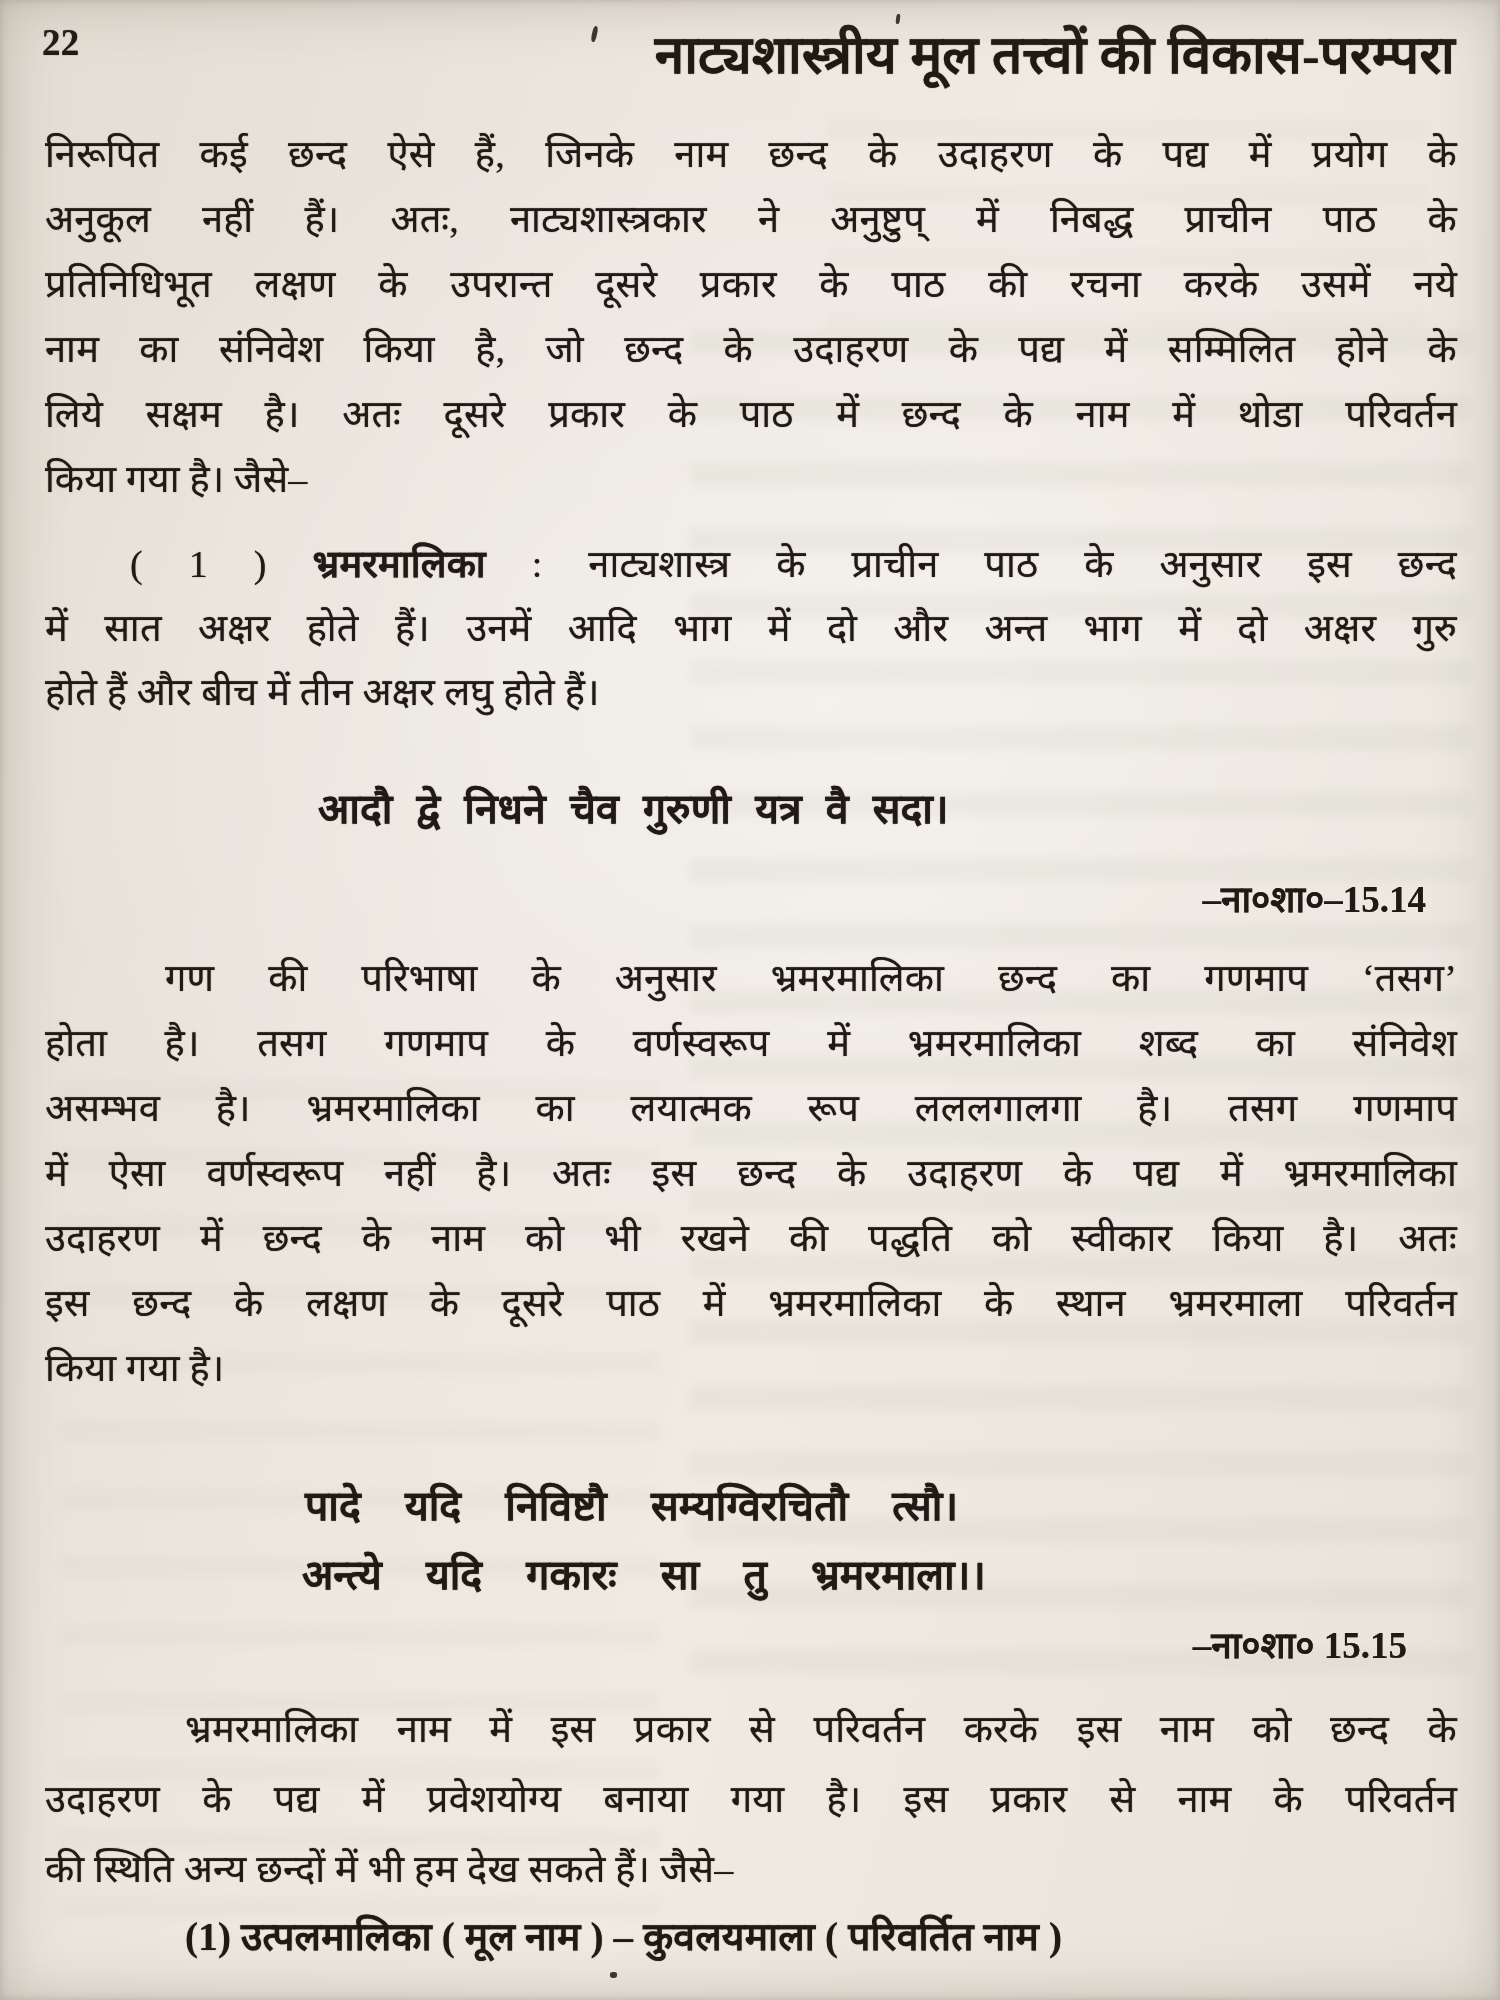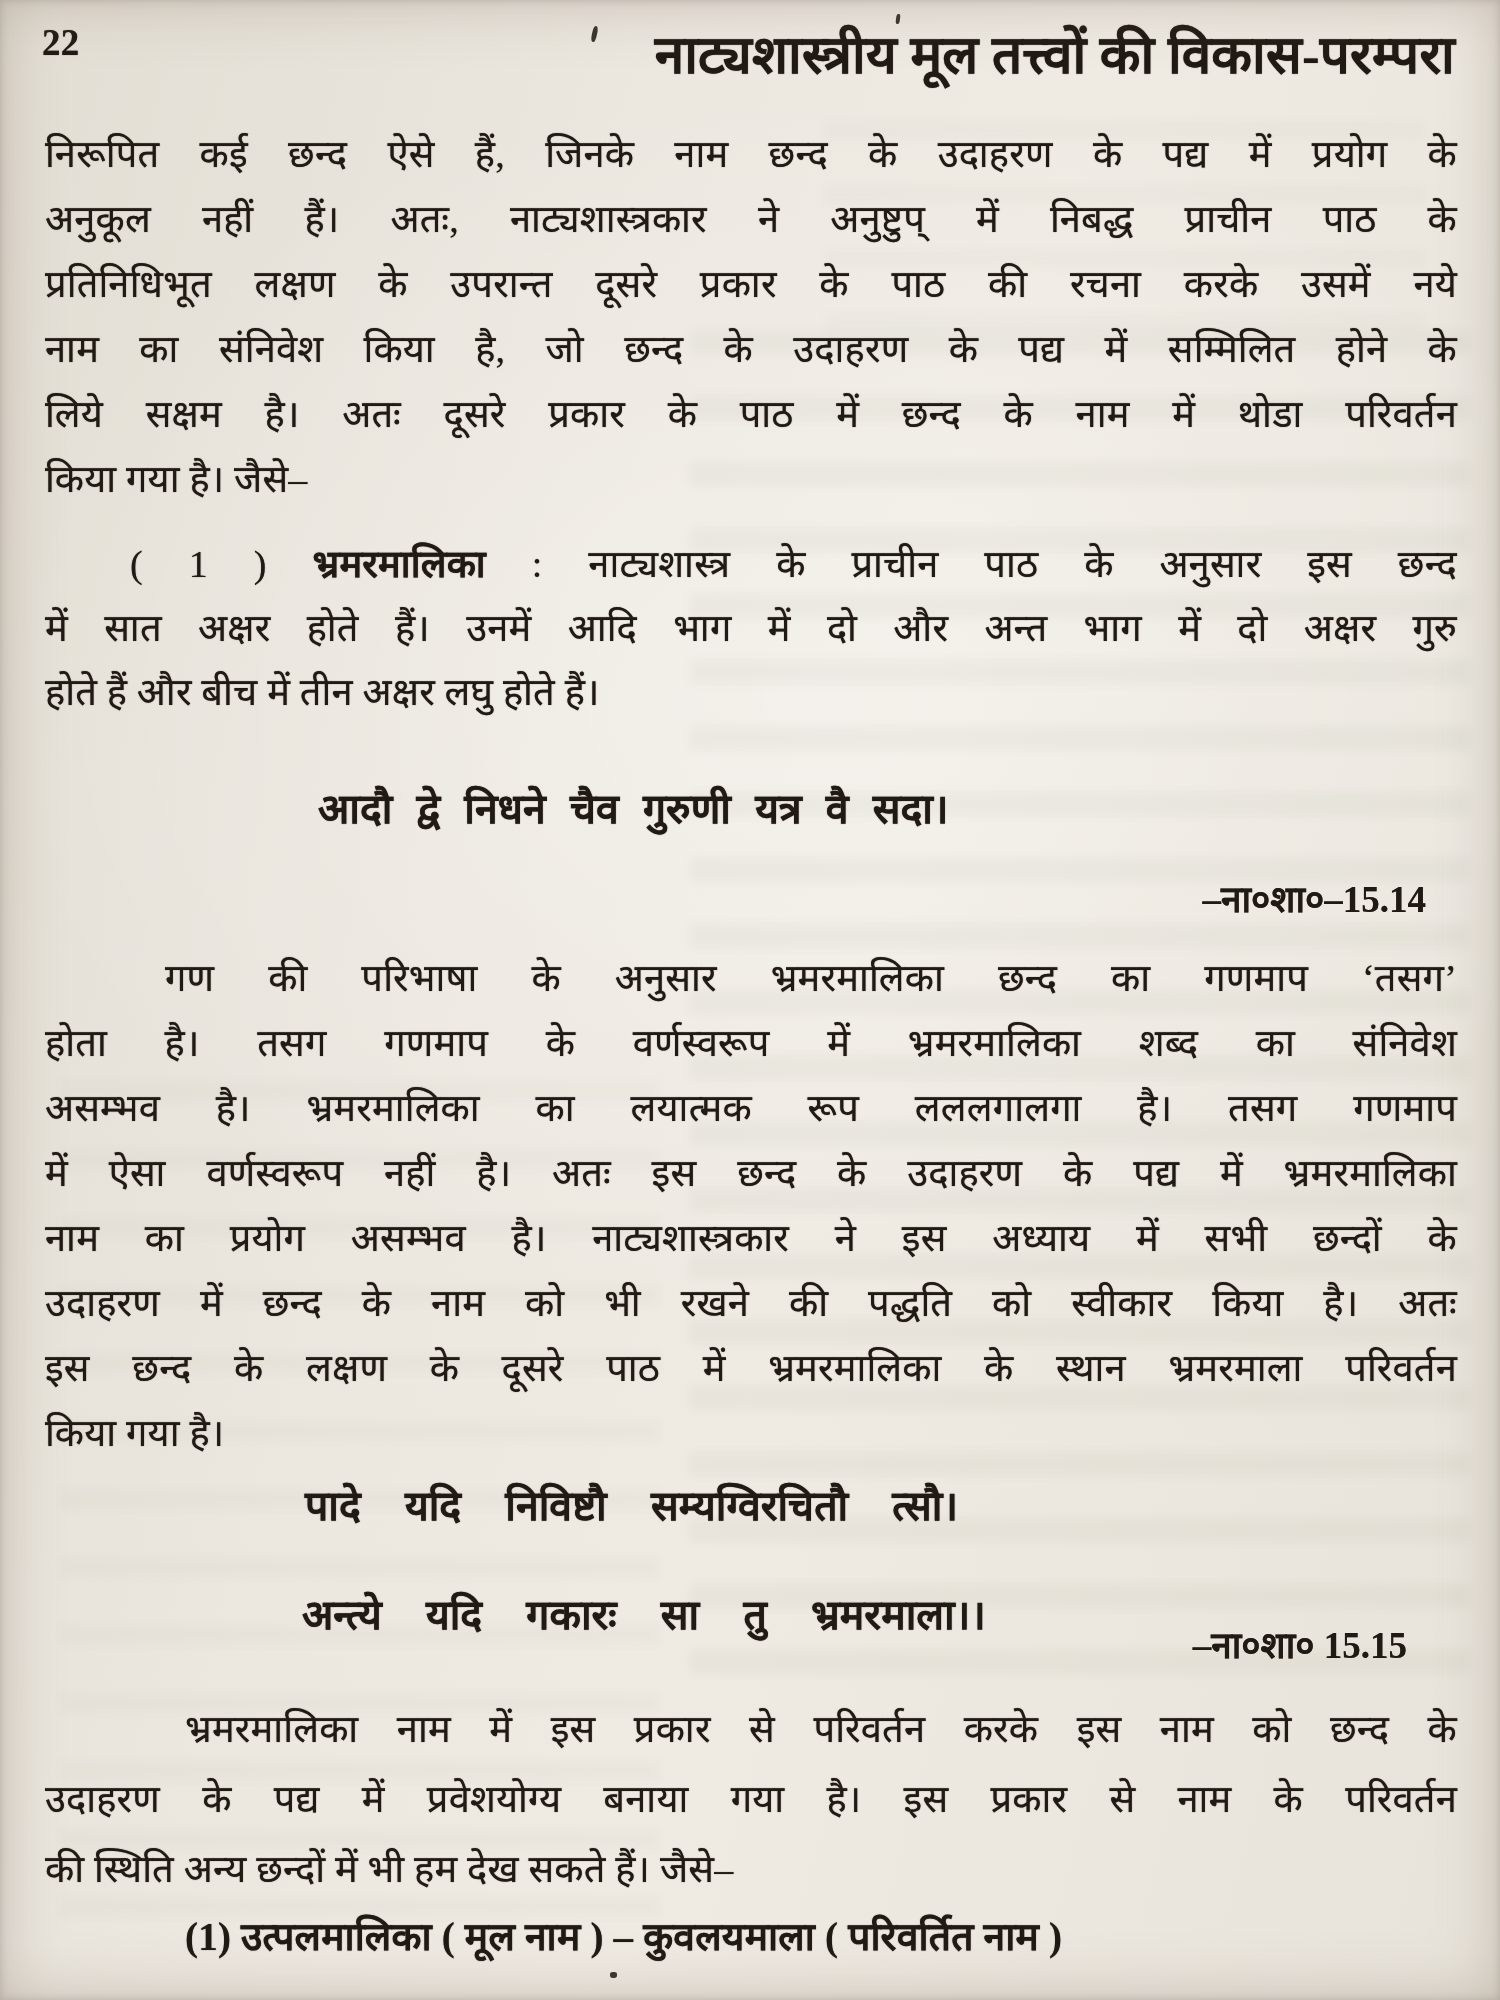--- a/index.html
+++ b/index.html
@@ -46,21 +46,21 @@
   .ind140{text-indent:140px;}
   .bold{font-weight:700;margin-top:36px;}
 
   .verse{position:absolute;font-size:41px;font-weight:700;white-space:nowrap;
          text-shadow:0 0 1px rgba(33,26,20,.8);}
   .v1{word-spacing:14px;margin-top:44px;}
   .v2{word-spacing:34px;}
   .v1l1{left:318px;top:735px;}
   .v1l2{left:300px;top:800px;}
   .v2l1{left:305px;top:1476px;}
-  .v2l2{left:302px;top:1545px;margin-top:40px;}
+  .v2l2{left:302px;top:1545px;}
   .cite{position:absolute;font-size:37px;font-weight:700;white-space:nowrap;
         text-shadow:0 0 .5px rgba(33,26,20,.7);}
   .c1{right:74px;top:872px;}
   .c2{right:93px;top:1618px;}
 
   .para3{top:946px;}
   .para4{top:1694px;}.para4 .line{line-height:70px;}
   .example{top:1904px;font-size:39px;font-weight:700;}
 </style>
 </head>
@@ -94,21 +94,20 @@
   </div>
 
   <div class="verse v1 v1l1">आदौ द्वे निधने चैव गुरुणी यत्र वै सदा।</div>
   <div class="cite c1">–ना०शा०–15.14</div>
 
   <div class="txt block para3">
     <div class="line j ind120">गण की परिभाषा के अनुसार भ्रमरमालिका छन्द का गणमाप ‘तसग’</div>
     <div class="line j">होता है। तसग गणमाप के वर्णस्वरूप में भ्रमरमालिका शब्द का संनिवेश</div>
     <div class="line j">असम्भव है। भ्रमरमालिका का लयात्मक रूप लललगालगा है। तसग गणमाप</div>
     <div class="line j">में ऐसा वर्णस्वरूप नहीं है। अतः इस छन्द के उदाहरण के पद्य में भ्रमरमालिका</div>
-    <div class="line j">नाम का प्रयोग असम्भव है। नाट्यशास्त्रकार ने इस अध्याय में सभी छन्दों के</div>
     <div class="line j">उदाहरण में छन्द के नाम को भी रखने की पद्धति को स्वीकार किया है। अतः</div>
     <div class="line j">इस छन्द के लक्षण के दूसरे पाठ में भ्रमरमालिका के स्थान भ्रमरमाला परिवर्तन</div>
     <div class="line">किया गया है।</div>
   </div>
 
   <div class="verse v2 v2l1">पादे यदि निविष्टौ सम्यग्विरचितौ त्सौ।</div>
   <div class="verse v2 v2l2">अन्त्ये यदि गकारः सा तु भ्रमरमाला।।</div>
   <div class="cite c2">–ना०शा० 15.15</div>
 
   <div class="txt block para4">

